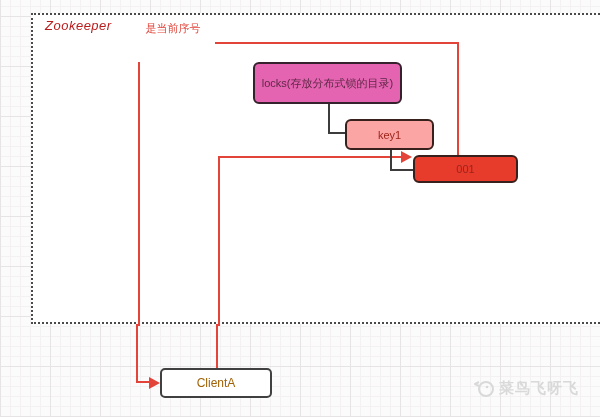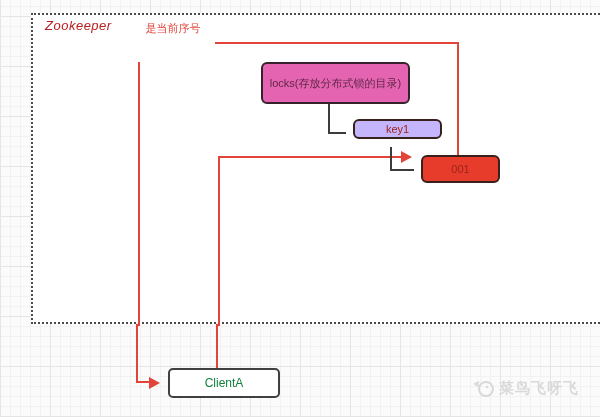--- a/index.html
+++ b/index.html
@@ -22,38 +22,38 @@
   }
   .zk-label{
     left:12px;top:3px;font-style:italic;font-size:13px;color:#b91c1c;
     letter-spacing:0.5px;
   }
 
   
   .node{
     box-sizing:border-box;border-radius:6px;
     display:flex;align-items:center;justify-content:center;
-    font-size:11px;text-align:right;margin-left:8px;
+    font-size:11px;text-align:right;
   }
   .node-locks{
     left:220px;top:47px;width:149px;height:42px;
     background:#e564b1;border:2px solid #35222c;color:#5e2747;
   }
   .node-key1{
-    left:312px;top:104px;width:89px;height:20px;
-    background:#c4b5fd;border:2px solid #38201c;color:#9c241a;
+    left:312px;top:104px;width:89px;height:31px;
+    background:#fca5a5;border:2px solid #38201c;color:#9c241a;
   }
   .node-001{
-    left:380px;top:140px;width:79px;height:28px;
+    left:380px;top:140px;width:105px;height:28px;
     background:#e73b2c;border:2px solid #38201c;color:#9c241a;
   }
   .node-clienta{
     left:160px;top:368px;width:112px;height:30px;
     background:#ffffff;border:2px solid #404040;border-radius:5px;
-    color:#15803d;font-size:12px;
+    color:#a16207;font-size:12px;
   }
 
   
   .kline{background:#3c3c3c;}
   .c1v{left:295px;top:89px;width:2px;height:30px;}
   .c1h{left:295px;top:117px;width:18px;height:2px;}
   .c2v{left:357px;top:132px;width:2px;height:24px;}
   .c2h{left:357px;top:154px;width:24px;height:2px;}
 
   

